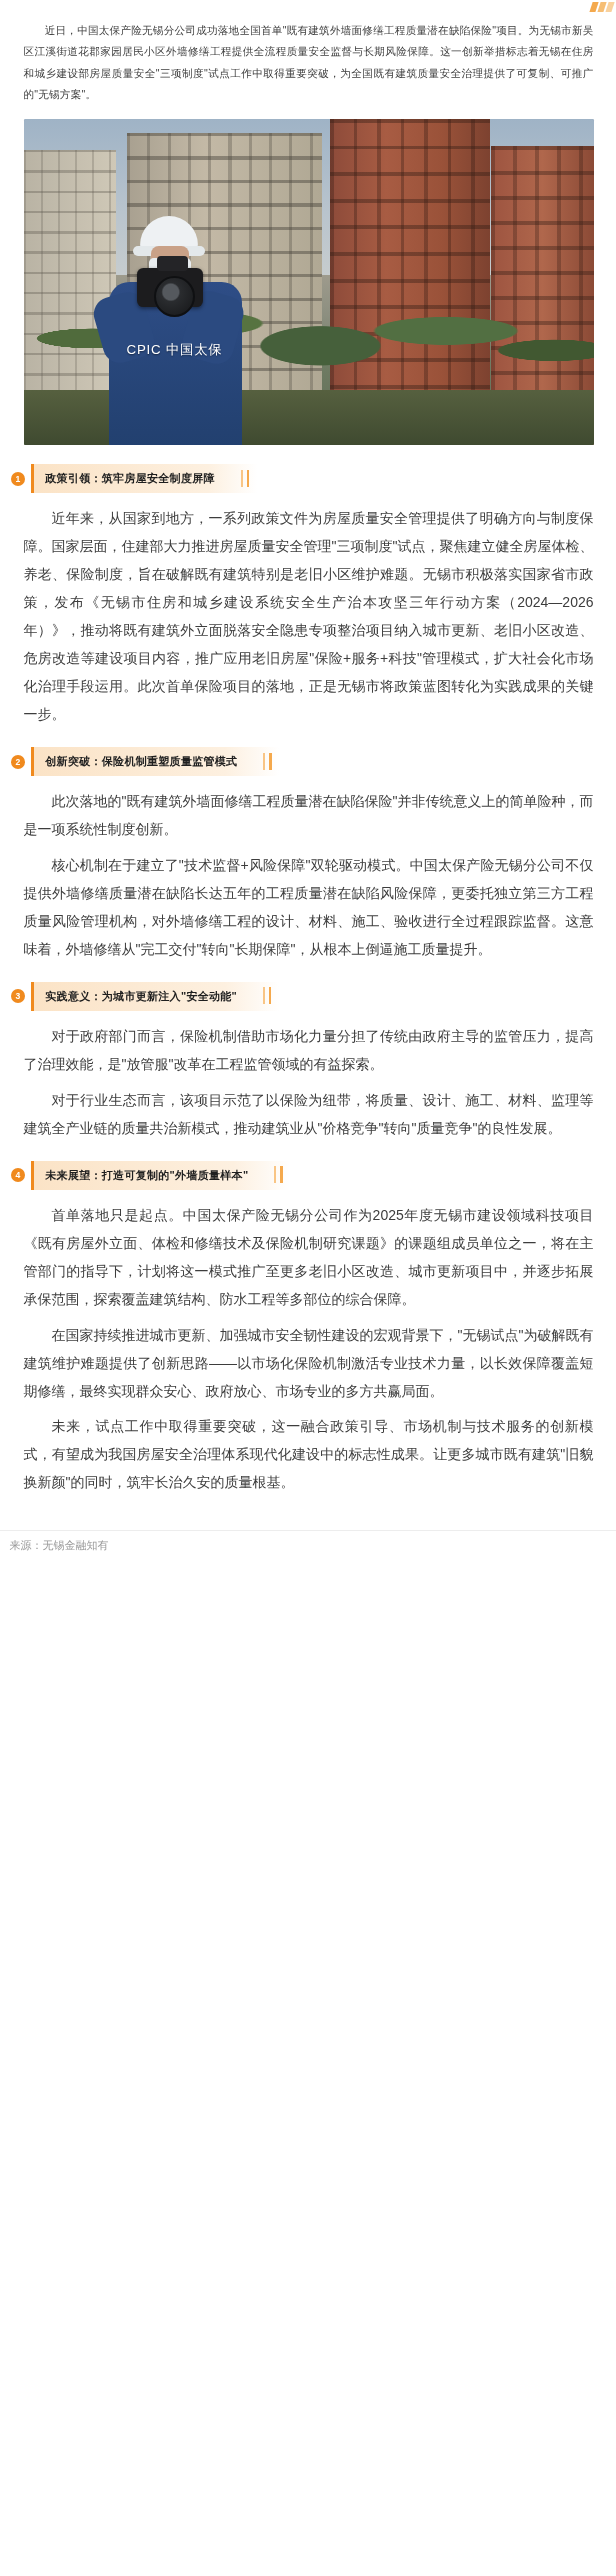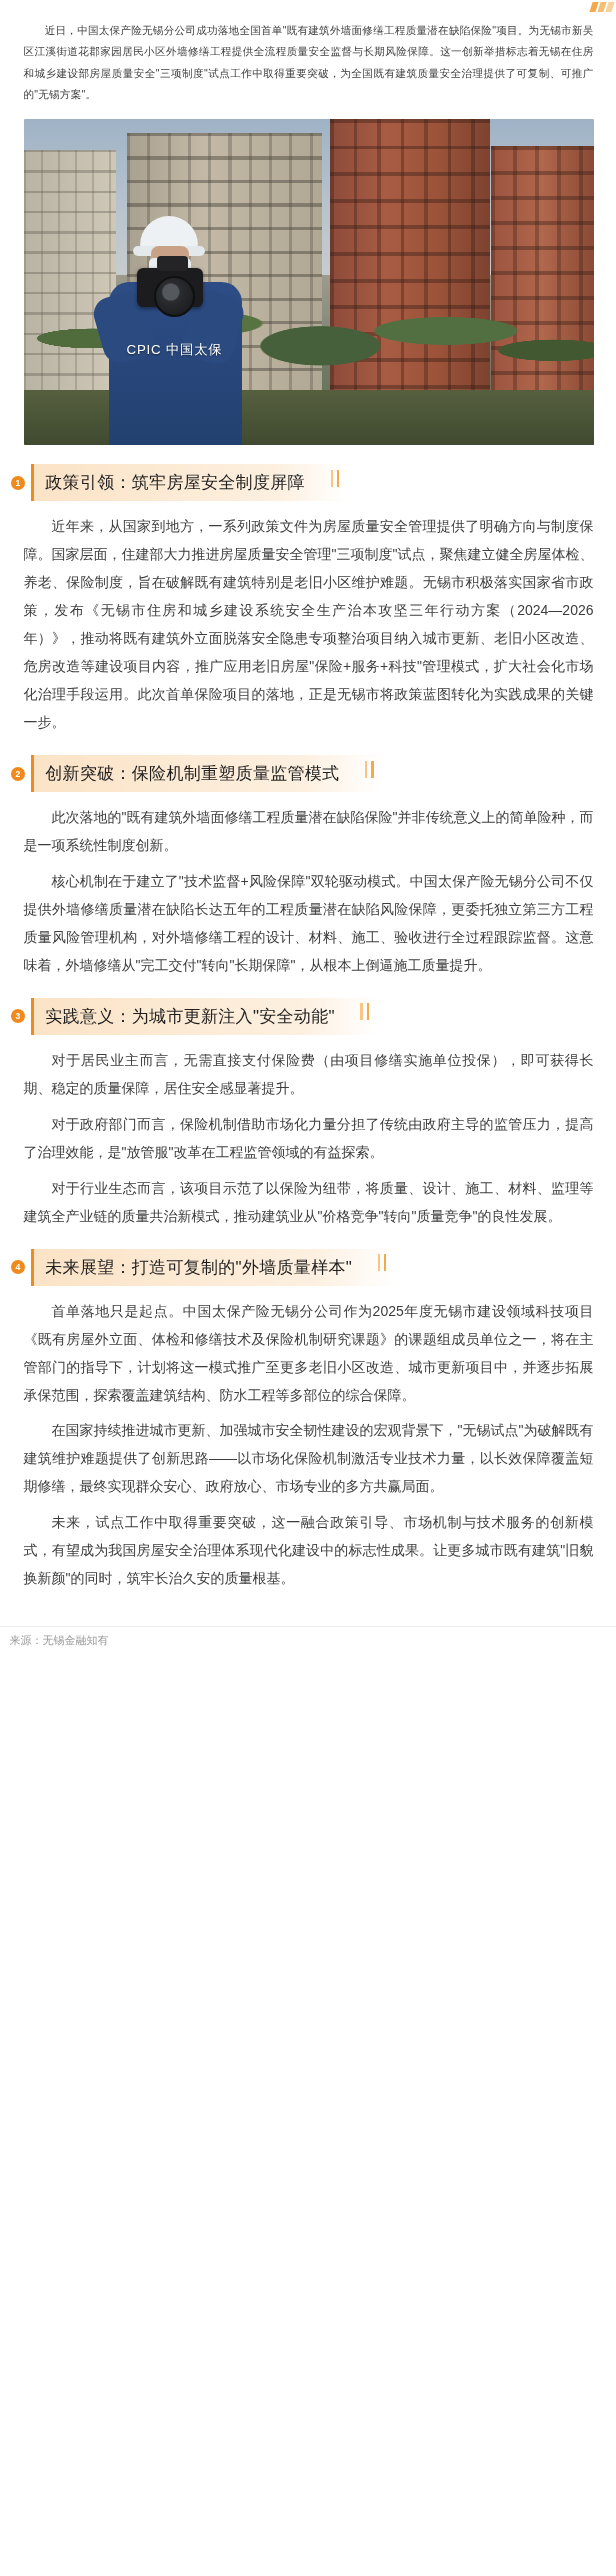--- a/index.html
+++ b/index.html
@@ -192,22 +192,22 @@
     margin-right: 6.3px;
     font-weight: bold;
   }
   .sec-title-wrap {
     position: relative;
     background: linear-gradient(to right, #fbe3c6, #fdf0e0 78%, #ffffff);
     padding: 7px 42px 7px 11px;
     border-left: 3.1px solid #f08a1e;
   }
   .sec-title {
-    font-size: 17px;
-    font-weight: normal;
+    font-size: 11px;
+    font-weight: bold;
     color: #1f1f1f;
     letter-spacing: 0.3px;
   }
   .sec-tail {
     position: absolute; right: 7.8px; top: 5.5px;
     width: 2.3px; height: 17px; background: #f5a94d;
   }
   .sec-tail.b { right: 14px; background: #f9c585; }
 
   .body-text {
@@ -295,21 +295,20 @@
   <div class="sec">
     <div class="sec-head">
       <div class="sec-num">3</div>
       <div class="sec-title-wrap">
         <span class="sec-title">实践意义：为城市更新注入"安全动能"</span>
         <span class="sec-tail"></span>
         <span class="sec-tail b"></span>
       </div>
     </div>
     <div class="body-text">
-      <p>对于居民业主而言，无需直接支付保险费（由项目修缮实施单位投保），即可获得长期、稳定的质量保障，居住安全感显著提升。</p>
       <p>对于政府部门而言，保险机制借助市场化力量分担了传统由政府主导的监管压力，提高了治理效能，是"放管服"改革在工程监管领域的有益探索。</p>
       <p>对于行业生态而言，该项目示范了以保险为纽带，将质量、设计、施工、材料、监理等建筑全产业链的质量共治新模式，推动建筑业从"价格竞争"转向"质量竞争"的良性发展。</p>
     </div>
   </div>
 
   <div class="sec">
     <div class="sec-head">
       <div class="sec-num">4</div>
       <div class="sec-title-wrap">
         <span class="sec-title">未来展望：打造可复制的"外墙质量样本"</span>

